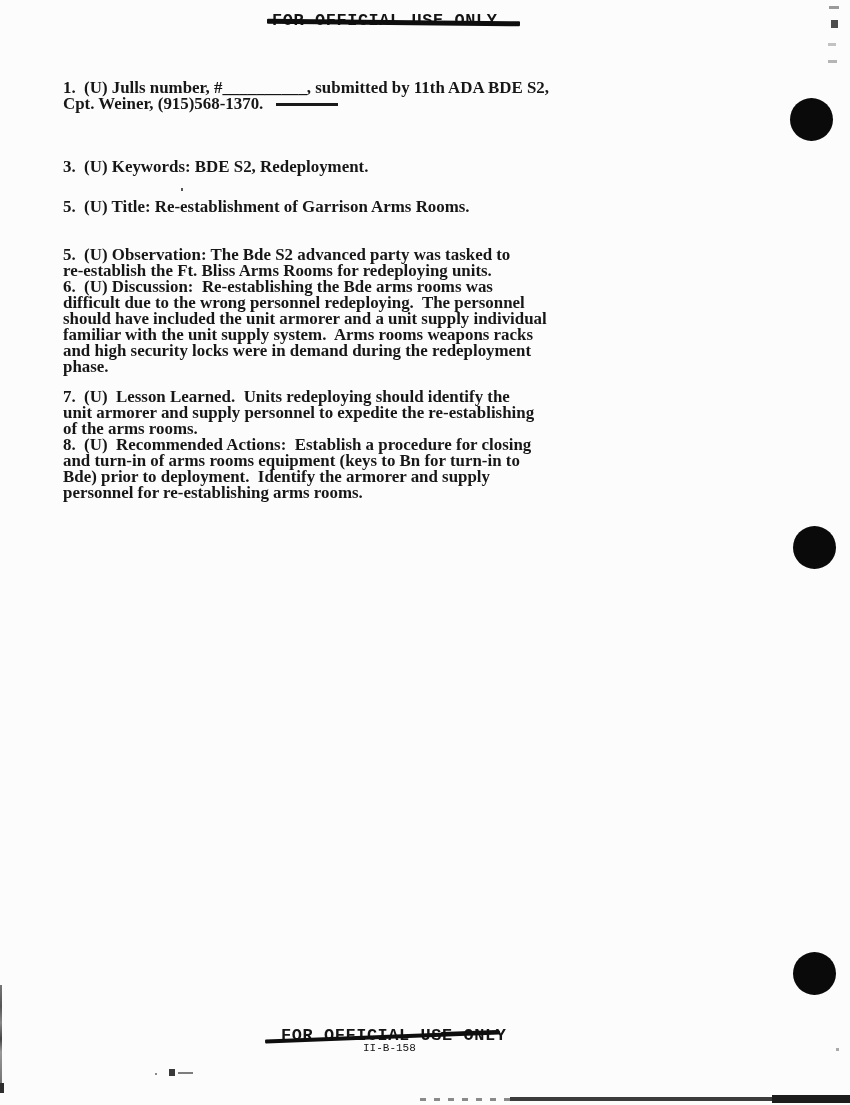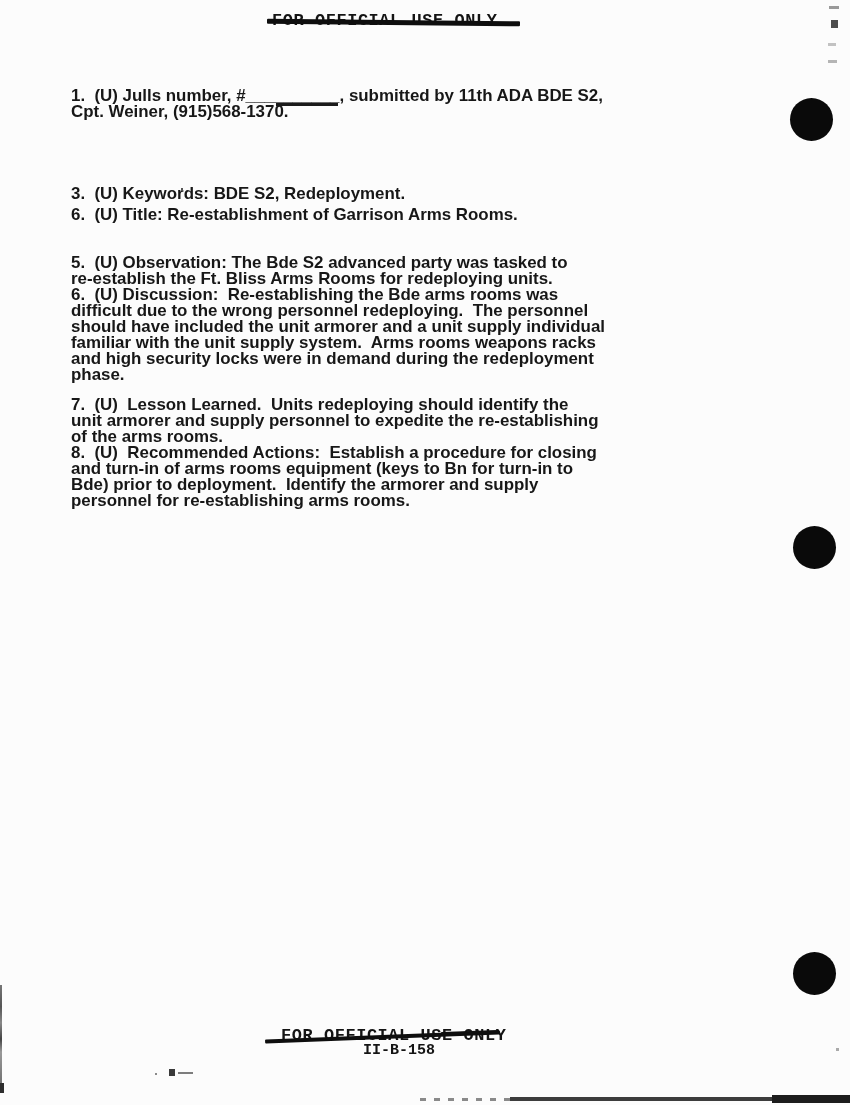--- a/index.html
+++ b/index.html
@@ -9,22 +9,22 @@
     height: 1105px;
     background: #fcfcfc;
     overflow: hidden;
     font-family: "Liberation Mono", "DejaVu Sans Mono", monospace;
     color: #171717;
   }
   
   pre.para {
     position: absolute;
     left: 63px;
-    margin: 8px;
-    font-family: Liberation Sans, sans-serif;
+    margin: 0;
+    font-family: Liberation Serif, serif;
     font-size: 16.9px;
     line-height: 16px;
     font-weight: 700;
     letter-spacing: 0;
     color: #171717;
     white-space: pre;
   }
   
   .fouo {
     position: absolute;
@@ -43,22 +43,22 @@
   .header-banner .fouo-text { position: absolute; left: 2px; top: 0; }
   .strike-header { left: -3px; top: 9px; width: 253px; height: 4.5px; transform: rotate(0.6deg); }
   .footer-banner { left: 281px; top: 1026px; width: 212px; height: 18px; }
   .footer-banner .fouo-text { position: absolute; left: 0; top: 0; }
   .strike-footer { left: -16px; top: 9px; width: 235px; height: 3.5px; transform: rotate(-2.2deg); }
   .strike-footer2 { left: 160px; top: 5px; width: 58px; height: 3px; transform: rotate(-2deg); }
   .page-number {
     position: absolute;
     left: 363px;
     top: 1042px;
-    font-size: 15px;
-    font-weight: 700;
+    font-size: 11px;
+    font-weight: 400;
     color: #141414;
     white-space: nowrap;
   }
   
   .hole {
     position: absolute;
     width: 43px;
     height: 43px;
     border-radius: 50%;
     background: #0a0a0a;
@@ -91,22 +91,22 @@
 
 <div class="page">
 
   <div class="fouo header-banner">
     <span class="fouo-text">FOR OFFICIAL USE ONLY</span>
     <span class="strike strike-header"></span>
   </div>
 
   <pre class="para" style="top:80px">1.  (U) Julls number, #__________, submitted by 11th ADA BDE S2,
 Cpt. Weiner, (915)568-1370.</pre>
-  <pre class="para" style="top:178px">3.  (U) Keywords: BDE S2, Redeployment.</pre>
-  <pre class="para" style="top:199px">6.  (U) Title: Re-establishment of Garrison Arms Rooms.</pre>
+  <pre class="para" style="top:159px">3.  (U) Keywords: BDE S2, Redeployment.</pre>
+  <pre class="para" style="top:199px">5.  (U) Title: Re-establishment of Garrison Arms Rooms.</pre>
   <pre class="para" style="top:247px">5.  (U) Observation: The Bde S2 advanced party was tasked to
 re-establish the Ft. Bliss Arms Rooms for redeploying units.
 6.  (U) Discussion:  Re-establishing the Bde arms rooms was
 difficult due to the wrong personnel redeploying.  The personnel
 should have included the unit armorer and a unit supply individual
 familiar with the unit supply system.  Arms rooms weapons racks
 and high security locks were in demand during the redeployment
 phase.</pre>
   <pre class="para" style="top:389px">7.  (U)  Lesson Learned.  Units redeploying should identify the
 unit armorer and supply personnel to expedite the re-establishing

